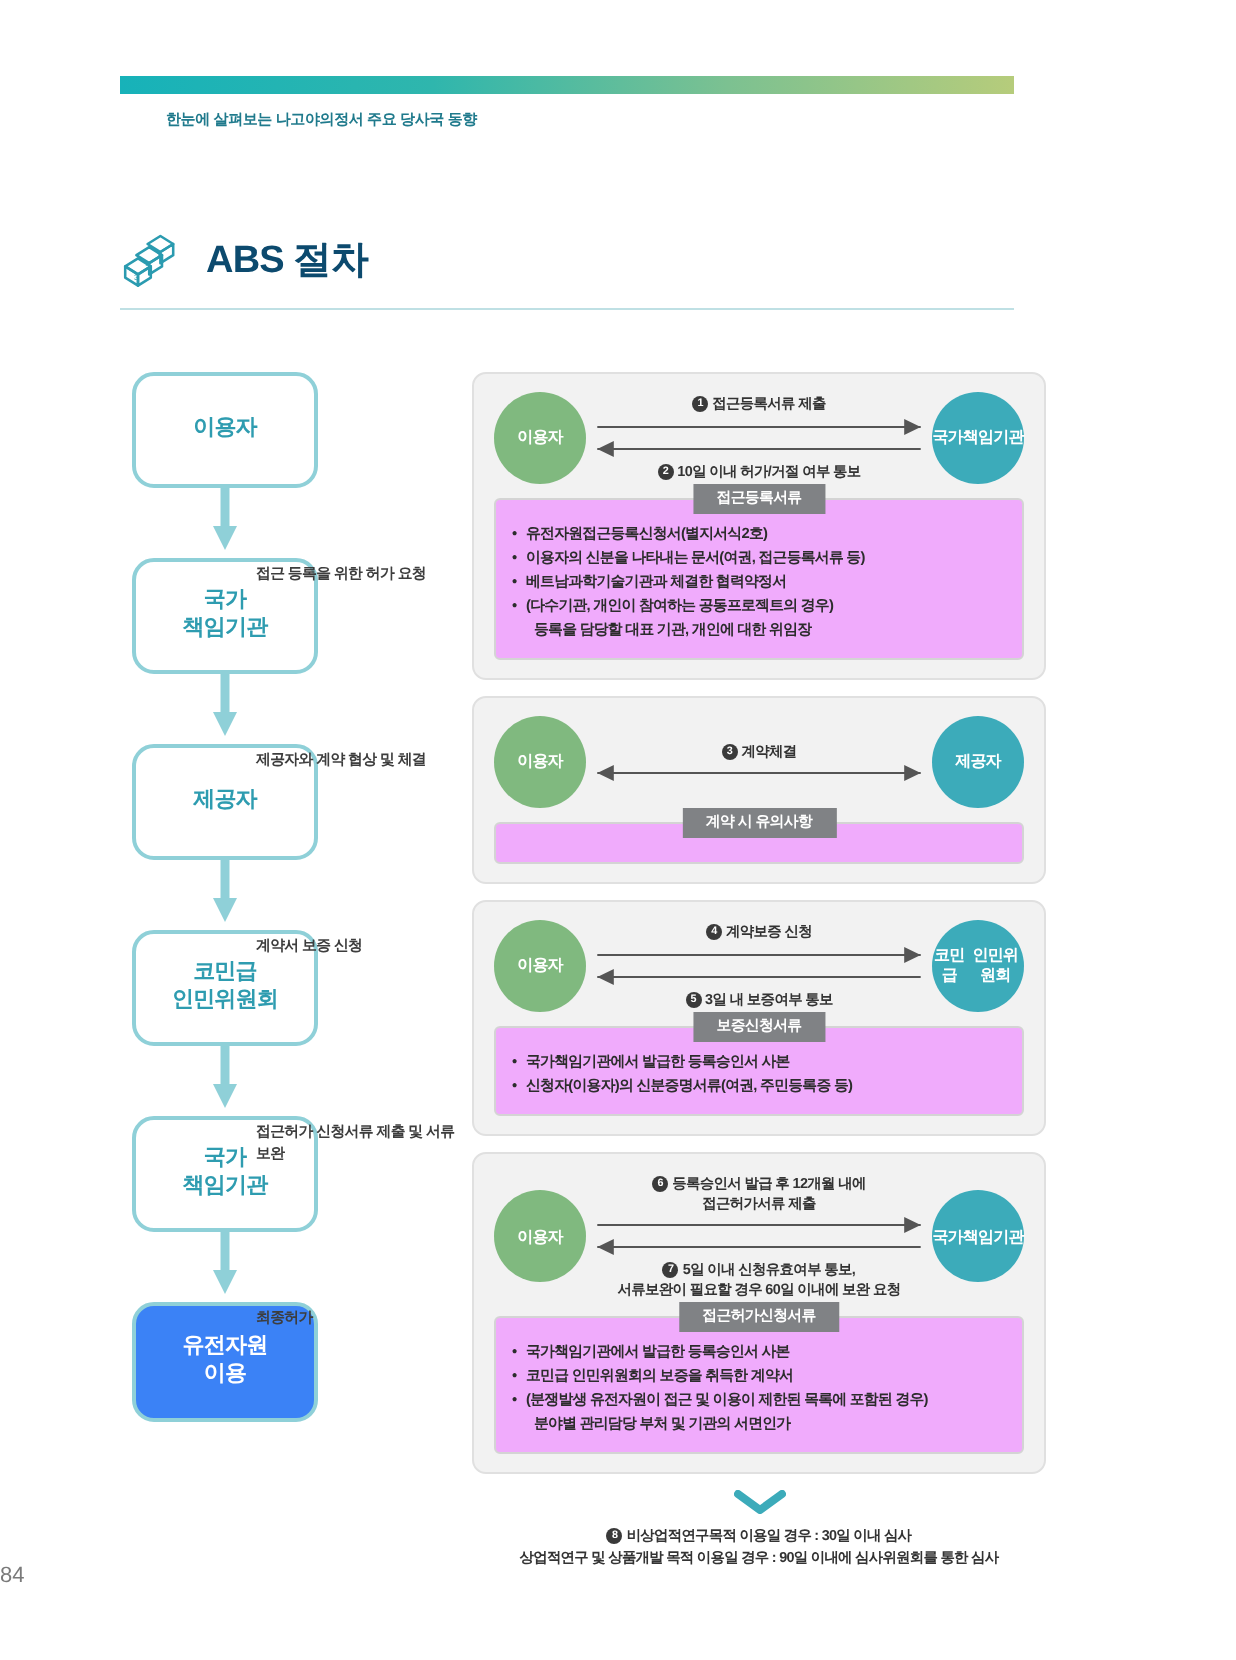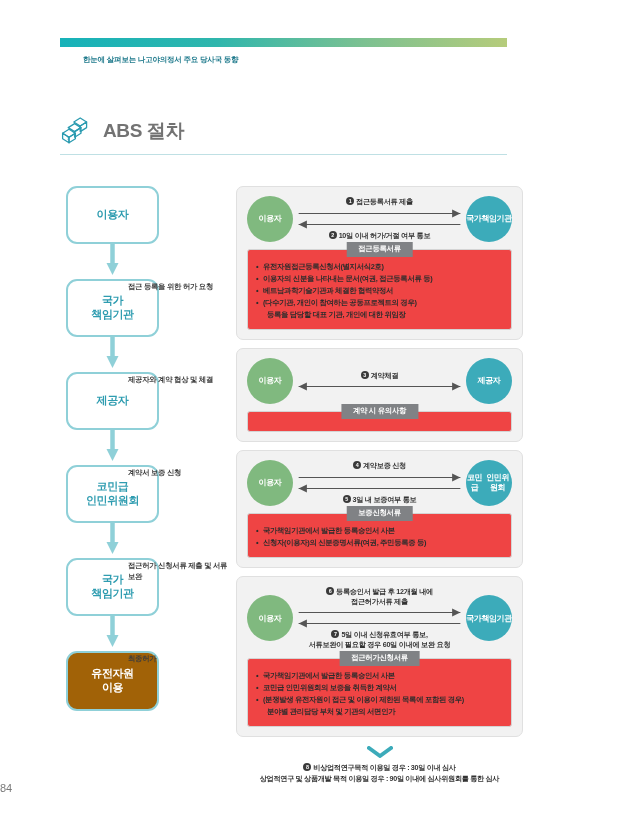--- a/index.html
+++ b/index.html
@@ -23,41 +23,41 @@
     letter-spacing: -0.2px;
     margin-left: 23px;
   }
 
   .sec-title-wrap {
     position: absolute; left: 60px; top: 114px;
     display: flex; align-items: center; gap: 9px;
   }
   .abs-icon { width: 34px; height: 32px; display: block; }
   .sec-title {
-    font-size: 19px; font-weight: bold; color: #737373;
+    font-size: 19px; font-weight: bold; color: #0c4a6e;
     letter-spacing: -0.4px; line-height: 1;
   }
   .sec-rule {
     position: absolute; left: 60px; top: 154px;
     width: 447px; height: 1px; background: #bfe0e4;
   }
 
   
   .flow { position: absolute; left: 66px; top: 186px; width: 160px; }
   .flow-node {
     width: 93px; height: 58px;
     border: 2.5px solid #8fd0d8; border-radius: 11px;
     background: #ffffff;
     display: flex; align-items: center; justify-content: center;
     text-align: center;
     font-size: 11px; font-weight: bold; color: #2e9cb0;
     line-height: 1.25; letter-spacing: -0.4px;
   }
   .flow-node.final {
-    background: #a16207; border-color: #8fd0d8; color: #ffffff;
+    background: #3b82f6; border-color: #8fd0d8; color: #ffffff;
     height: 60px;
   }
   .flow-step { position: relative; height: 35px; width: 160px; }
   .flow-arrow {
     position: absolute; left: 40px; top: 0;
     width: 13px; height: 35px;
   }
   .flow-label {
     position: absolute; left: 62px; top: 6px;
     width: 100px;
@@ -104,21 +104,21 @@
     display: inline-block;
     width: 8px; height: 8px; border-radius: 50%;
     background: #3a3a3a; color: #ffffff;
     font-size: 5.4px; font-weight: bold;
     line-height: 8px; text-align: center;
     vertical-align: 1px; margin-right: 2px;
   }
 
   .docbox {
     margin-top: 7px;
-    background: #ef4444;
+    background: #f0abfc;
     border: 1px solid #d4d4d4;
     border-radius: 3px;
     padding: 11px 8px 8px 8px;
     position: relative;
   }
   .doc-badge {
     position: absolute; left: 50%; top: -8px;
     transform: translateX(-50%);
     background: #808285; color: #ffffff;
     font-size: 7.4px; font-weight: bold;

